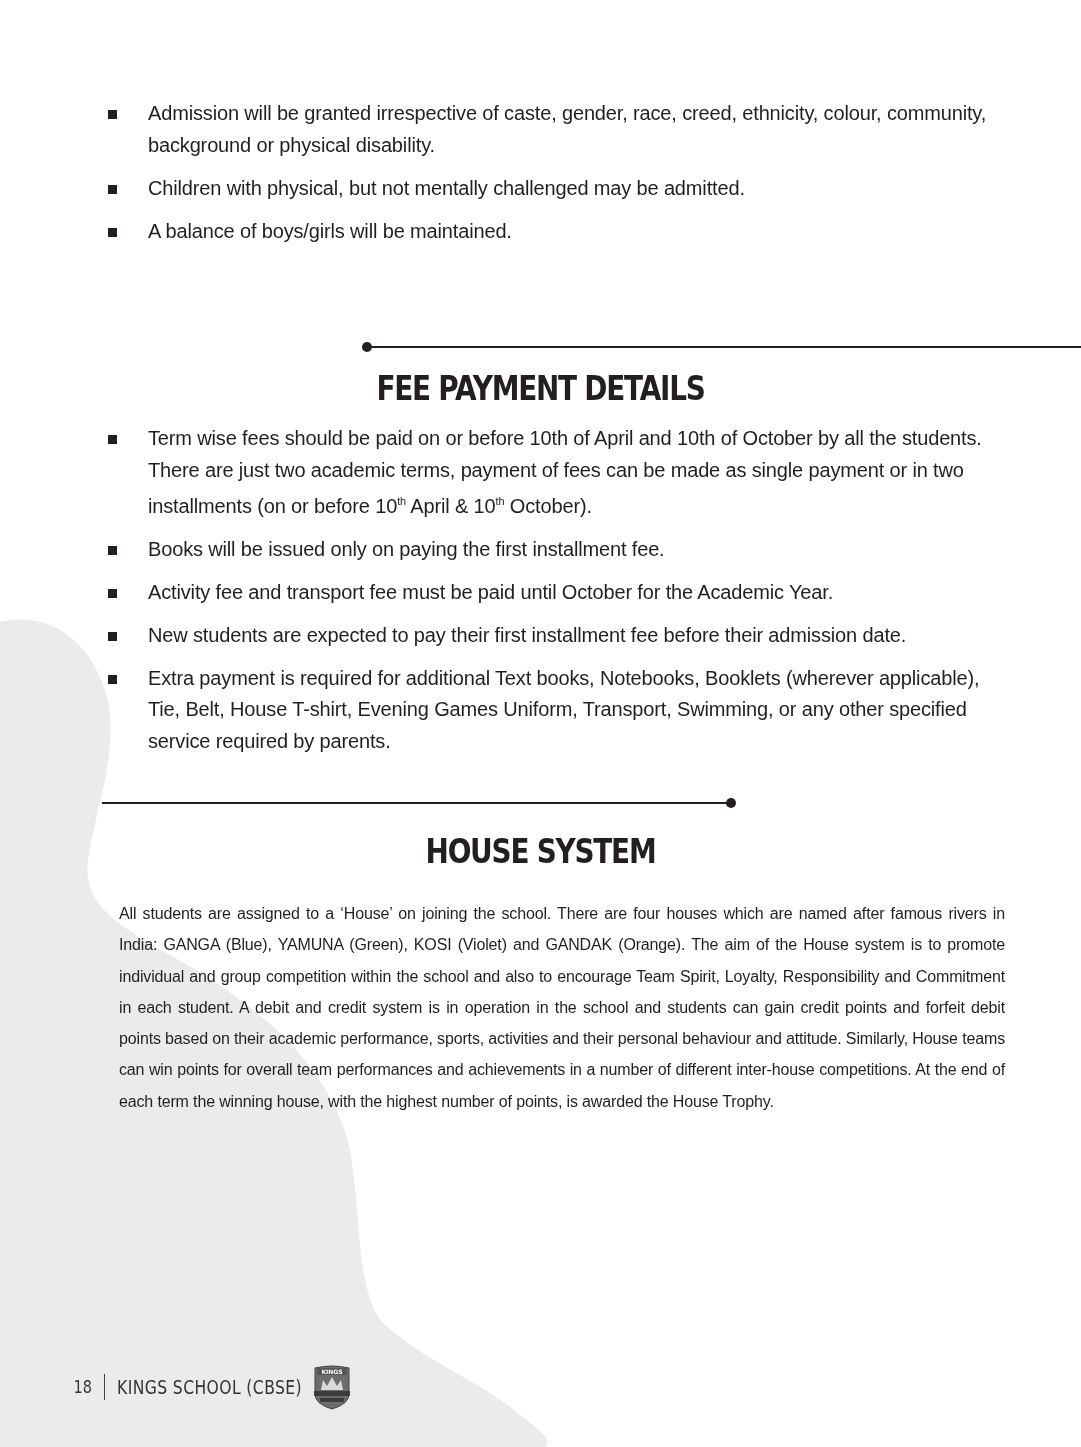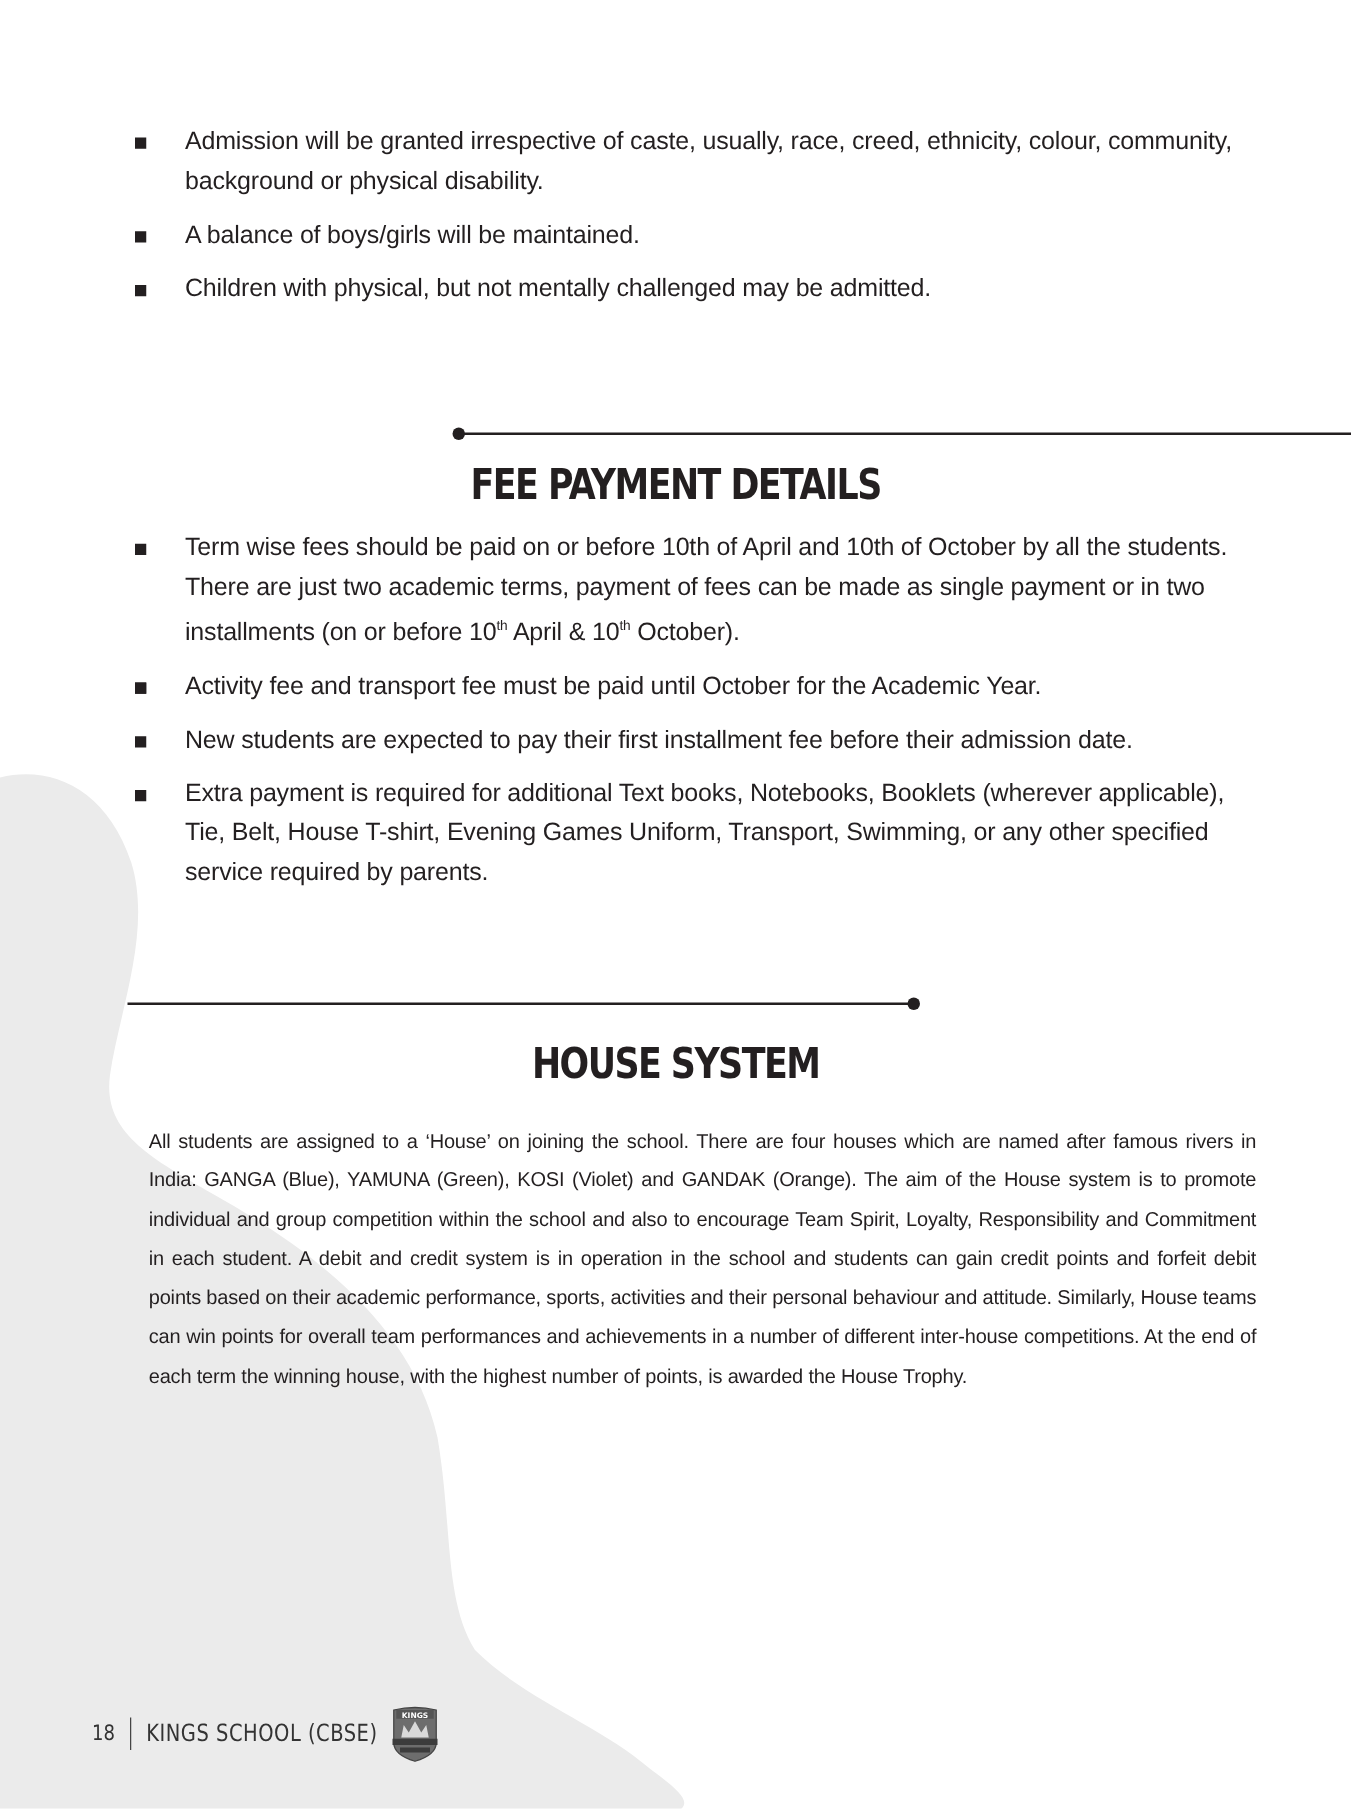--- a/index.html
+++ b/index.html
@@ -23,33 +23,33 @@
 </style>
 </head>
 <body>
 
 <svg id="bg-blob" viewBox="0 0 1081 1447" xmlns="http://www.w3.org/2000/svg">
   <path fill="#ebebeb" d="M0 622 C40 612 85 630 105 690 C122 745 95 810 88 860 C82 905 118 925 170 955 C250 1000 330 1060 350 1150 C362 1220 355 1280 380 1320 C420 1360 480 1380 520 1415 C540 1430 553 1440 545 1447 L0 1447 Z"></path>
 </svg>
 
 <div class="content">
   <ul class="bullets" style="top:98px;">
-    <li class="bullet"><span class="sq"></span><span>Admission will be granted irrespective of caste, usually, race, creed, ethnicity, colour, community, background or physical disability.</span></li>
+    <li class="bullet"><span class="sq"></span><span>Admission will be granted irrespective of caste, gender, race, creed, ethnicity, colour, community, background or physical disability.</span></li>
+    <li class="bullet"><span class="sq"></span><span>Children with physical, but not mentally challenged may be admitted.</span></li>
     <li class="bullet"><span class="sq"></span><span>A balance of boys/girls will be maintained.</span></li>
-    <li class="bullet"><span class="sq"></span><span>Children with physical, but not mentally challenged may be admitted.</span></li>
   </ul>
 
   <div class="dot" style="left:362px; top:342px;"></div>
   <div class="rule" style="left:367px; top:346px; width:714px;"></div>
 
   <div class="heading" style="top:368px;">FEE PAYMENT DETAILS</div>
 
   <ul class="bullets" style="top:423px;">
     <li class="bullet"><span class="sq"></span><span>Term wise fees should be paid on or before 10th of April and 10th of October by all the students. There are just two academic terms, payment of fees can be made as single payment or in two installments (on or before 10</span><sup style="font-size:11px;">th</sup><span> April &amp; 10</span><sup style="font-size:11px;">th</sup><span> October).</span></li>
-    <li class="bullet"><span class="sq"></span></li>
+    <li class="bullet"><span class="sq"></span><span>Books will be issued only on paying the first installment fee.</span></li>
     <li class="bullet"><span class="sq"></span><span>Activity fee and transport fee must be paid until October for the Academic Year.</span></li>
     <li class="bullet"><span class="sq"></span><span>New students are expected to pay their first installment fee before their admission date.</span></li>
     <li class="bullet"><span class="sq"></span><span>Extra payment is required for additional Text books, Notebooks, Booklets (wherever applicable), Tie, Belt, House T-shirt, Evening Games Uniform, Transport, Swimming, or any other specified service required by parents.</span></li>
   </ul>
 
   <div class="rule" style="left:102px; top:802px; width:630px;"></div>
   <div class="dot" style="left:726px; top:798px;"></div>
 
   <div class="heading" style="top:831px;">HOUSE SYSTEM</div>
 

